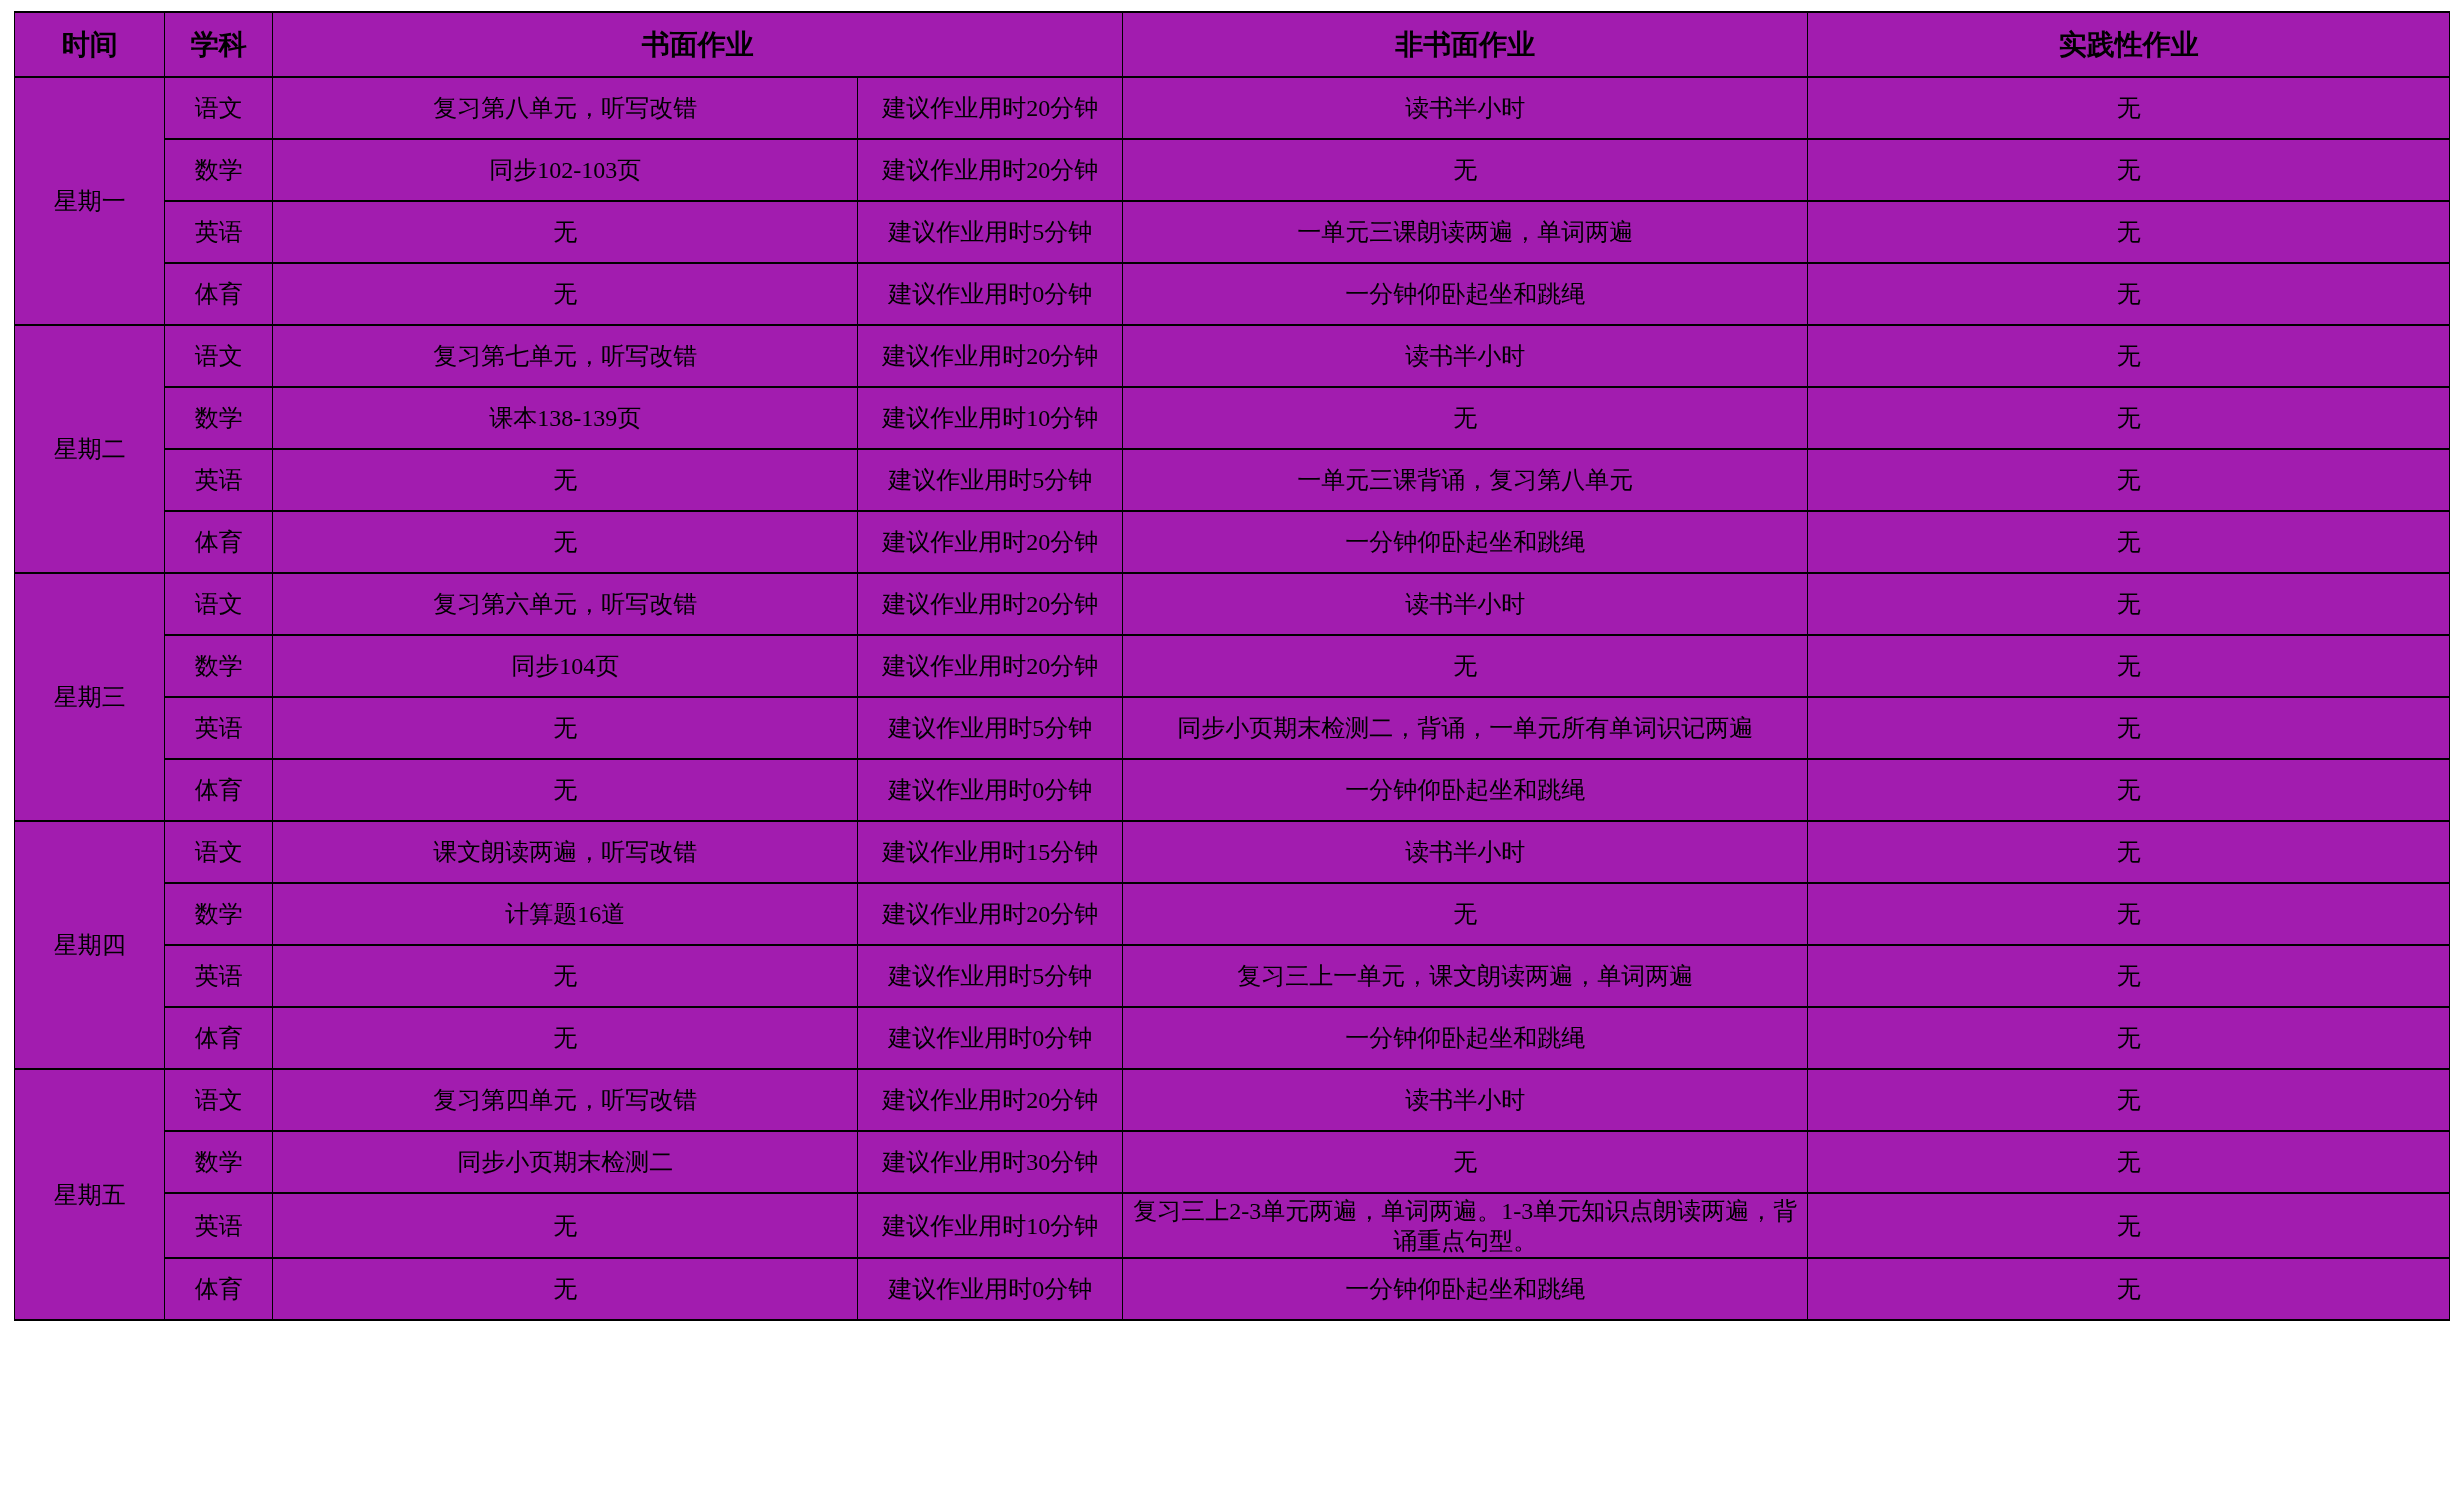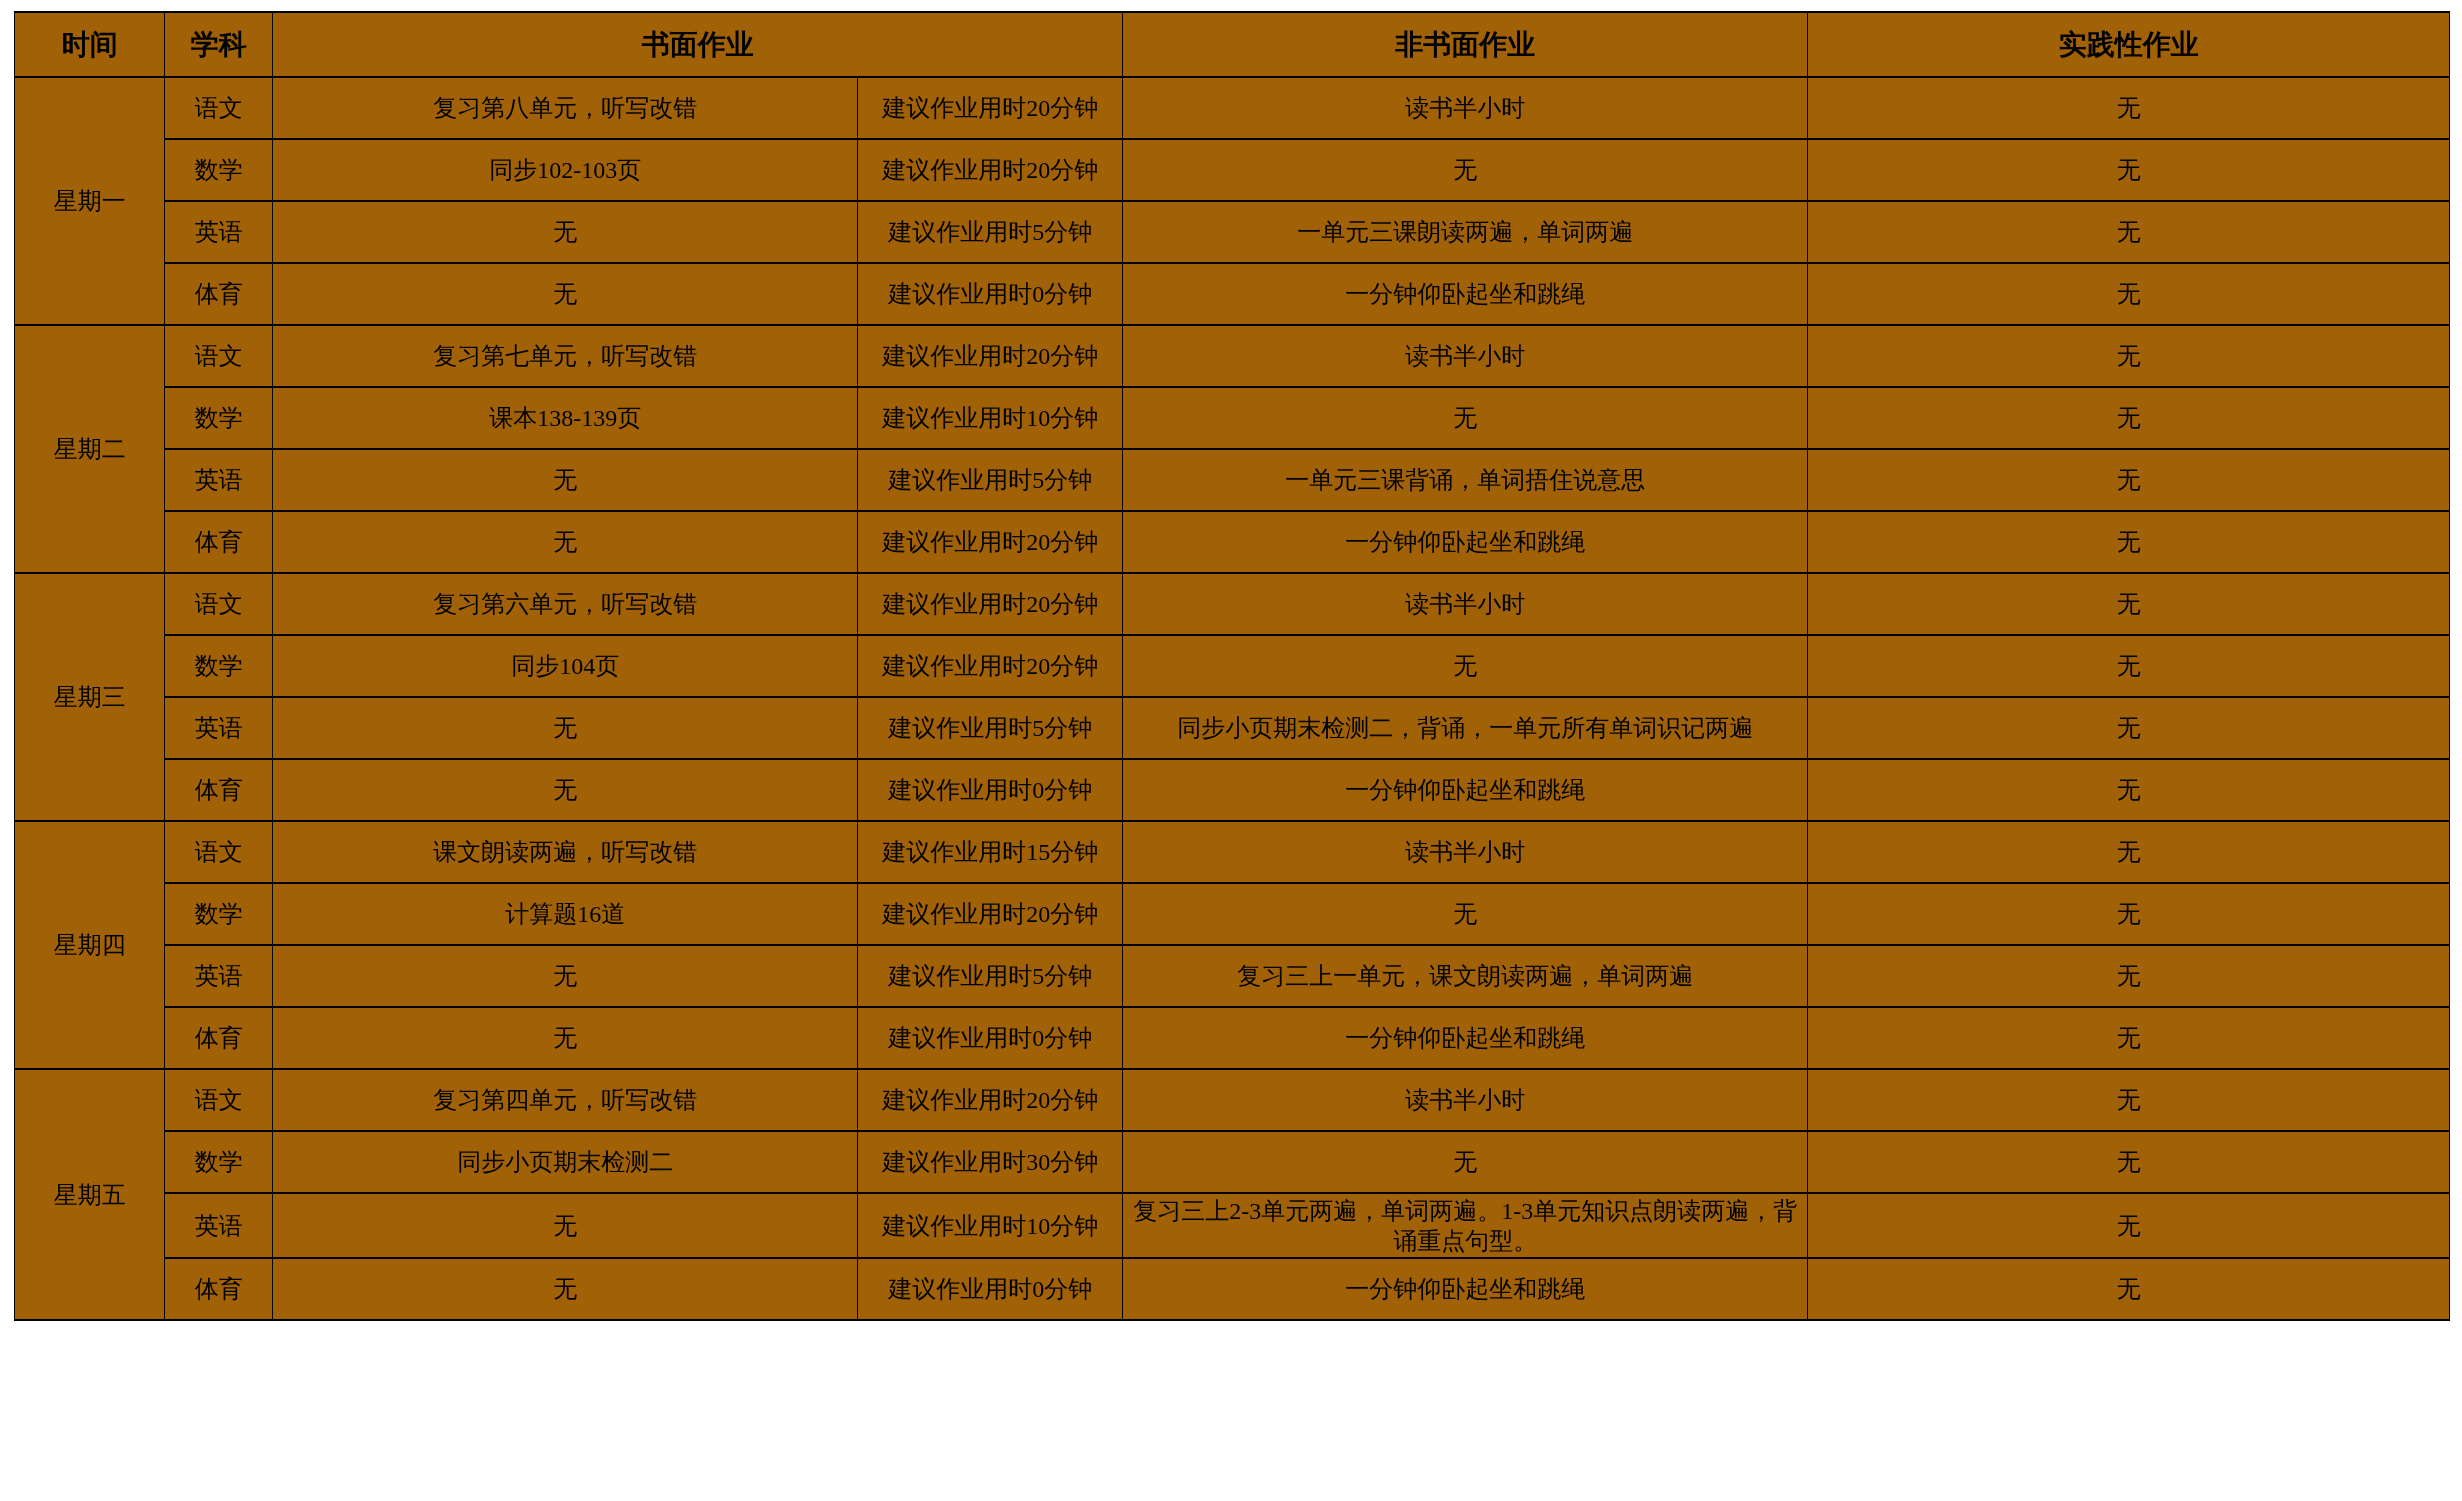--- a/index.html
+++ b/index.html
@@ -36,21 +36,21 @@
     display: flex;
     align-items: center;
     justify-content: center;
     font-size: 24.5px;
     font-weight: bold;
   }
   table.record {
     border-collapse: collapse;
     width: 2436px;
     table-layout: fixed;
-    background: #a16207;
+    background: #a21caf;
   }
   table.record th,
   table.record td {
     box-sizing: border-box;
     border-left: 1.6px solid #000;
     border-right: 1.6px solid #000;
     border-top: 2.4px solid #000;
     border-bottom: 2.4px solid #000;
     text-align: center;
     vertical-align: middle;
@@ -142,21 +142,21 @@
         <td class="c-subj">数学</td>
         <td class="c-writ">课本138-139页</td>
         <td class="c-dur">建议作业用时10分钟</td>
         <td class="c-nonw">无</td>
         <td class="c-prac">无</td>
       </tr>
       <tr>
         <td class="c-subj">英语</td>
         <td class="c-writ">无</td>
         <td class="c-dur">建议作业用时5分钟</td>
-        <td class="c-nonw">一单元三课背诵，单词捂住说意思</td>
+        <td class="c-nonw">一单元三课背诵，复习第八单元</td>
         <td class="c-prac">无</td>
       </tr>
       <tr>
         <td class="c-subj">体育</td>
         <td class="c-writ">无</td>
         <td class="c-dur">建议作业用时20分钟</td>
         <td class="c-nonw">一分钟仰卧起坐和跳绳</td>
         <td class="c-prac">无</td>
       </tr>
     </tbody>

